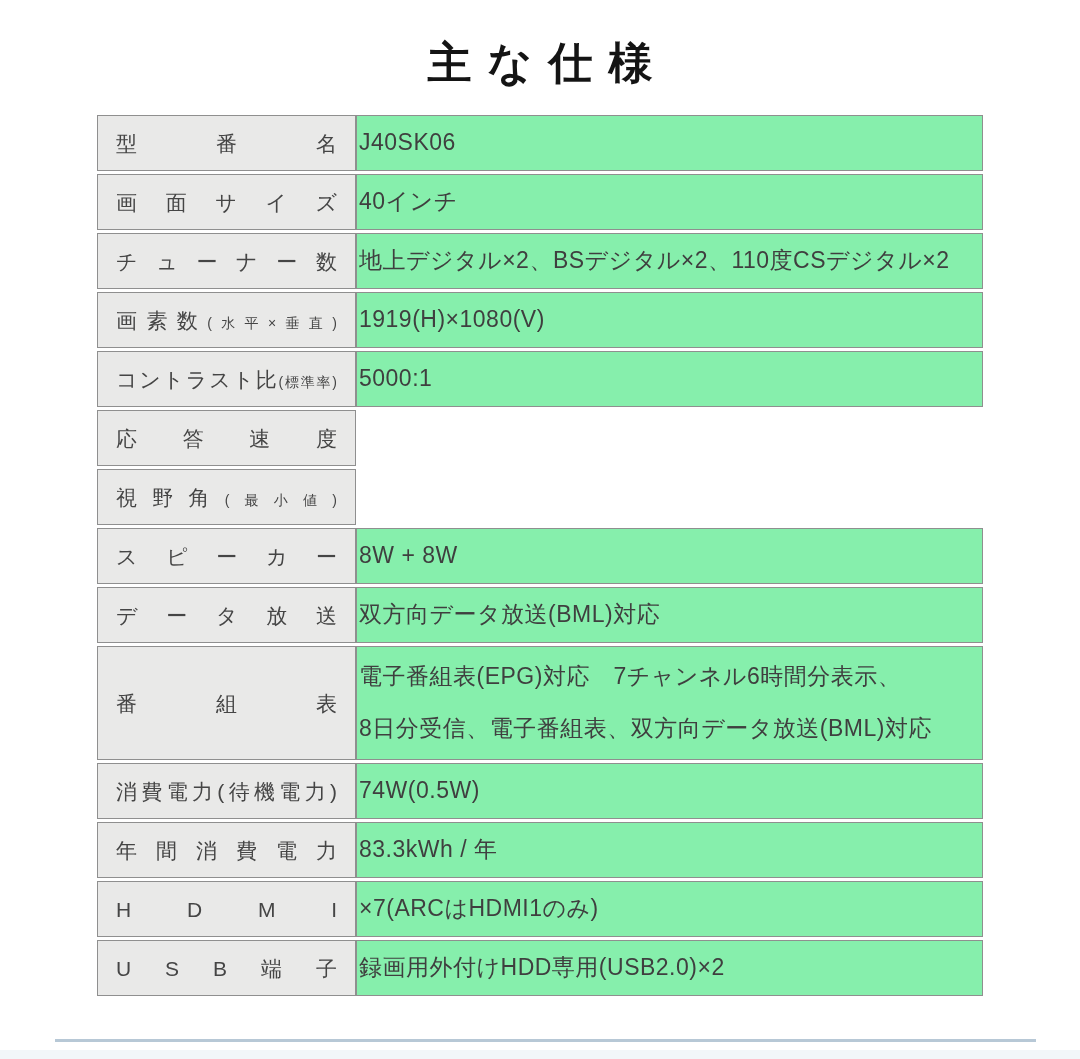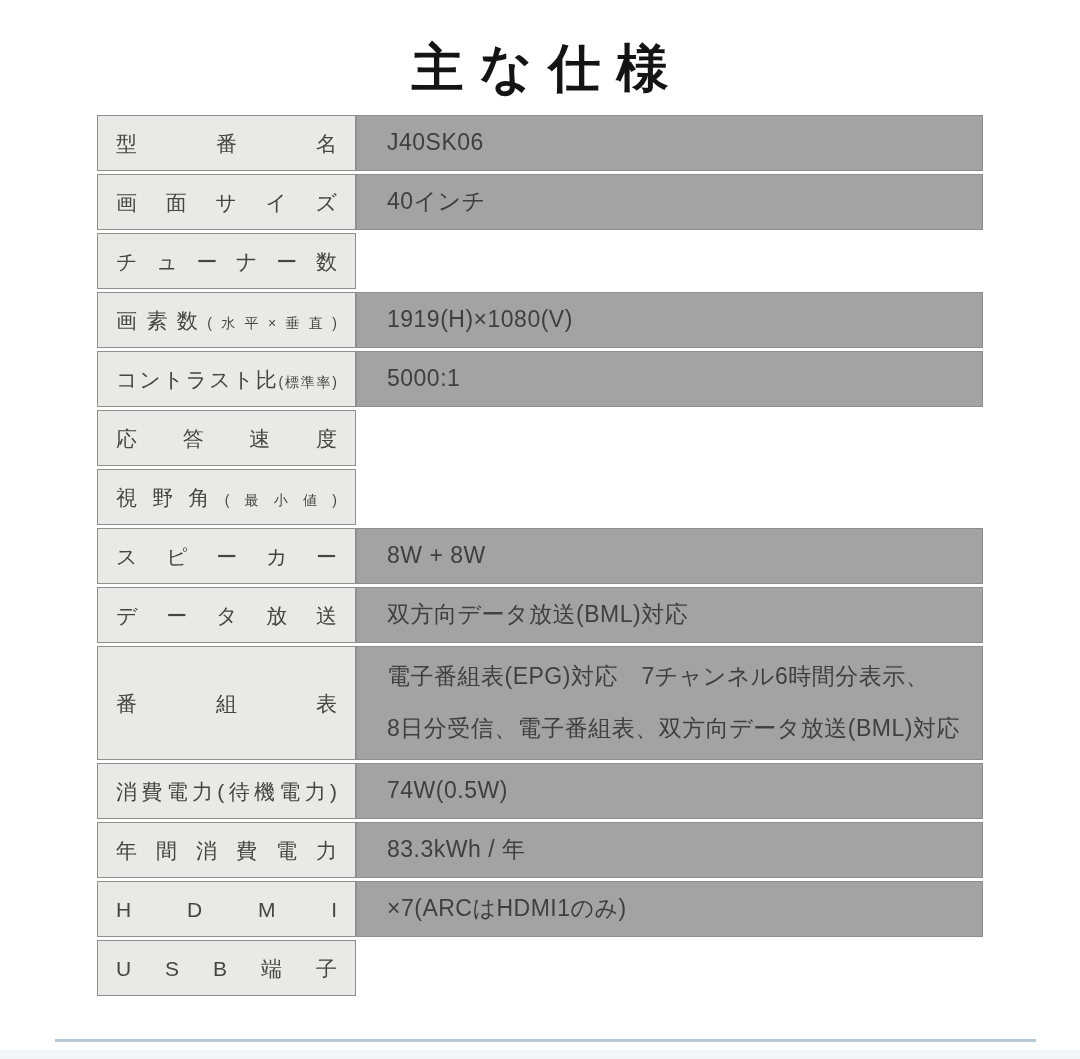--- a/index.html
+++ b/index.html
@@ -17,21 +17,21 @@
     font-family:"Liberation Sans","DejaVu Sans",sans-serif;
     position:relative;
     overflow:hidden;
   }
   .title{
     position:absolute;
     top:34px; left:0; width:100%;
     text-align:center;
     font-family:"Liberation Serif","DejaVu Serif",serif;
     font-weight:700;
-    font-size:52px;
+    font-size:44px;
     color:#141414;
     letter-spacing:16px;
     text-indent:16px;
   }
   .spec-table{
     position:absolute;
     left:97px; top:115px;
     width:886px;
     display:flex;
     flex-direction:column;
@@ -55,26 +55,26 @@
     align-items:baseline;
     color:var(--label-tc);
     font-size:21px;
     line-height:1;
     white-space:nowrap;
   }
   .label-inner .ch{display:inline-block;}
   .label-inner .ch.sm{font-size:14px;}
   .cell.value{
     flex:1;
-    background:#a3a3a3;
+    background:#86efac;
     border:1px solid var(--border-c);
     flex-direction:column;
     justify-content:center;
     gap:6px;
-    padding:0 16px 0 30px;
+    padding:0 16px 0 2px;
     color:var(--value-tc);
     font-size:23px;
     letter-spacing:0.5px;
   }
   .row.tall .cell.value{gap:24px;}
   .vline{white-space:pre-wrap; line-height:1.2;}
   .footer-divider{
     position:absolute;
     left:55px; top:1039px;
     width:981px; height:3px;
@@ -126,20 +126,23 @@
       <div class="cell label">
         <span class="label-inner">
             <span class="ch">チ</span>
             <span class="ch">ュ</span>
             <span class="ch">ー</span>
             <span class="ch">ナ</span>
             <span class="ch">ー</span>
             <span class="ch">数</span>
           </span>
       </div>
+      <div class="cell value">
+          <div class="vline">地上デジタル×2、BSデジタル×2、110度CSデジタル×2</div>
+        </div>
     </div>
 
     <div class="row">
       <div class="cell label">
         <span class="label-inner">
             <span class="ch">画</span>
             <span class="ch">素</span>
             <span class="ch">数</span>
             <span class="ch sm">(</span>
             <span class="ch sm">水</span>
@@ -300,18 +303,21 @@
     <div class="row">
       <div class="cell label">
         <span class="label-inner">
             <span class="ch">U</span>
             <span class="ch">S</span>
             <span class="ch">B</span>
             <span class="ch">端</span>
             <span class="ch">子</span>
           </span>
       </div>
+      <div class="cell value">
+          <div class="vline">録画用外付けHDD専用(USB2.0)×2</div>
+        </div>
     </div>
   </div>
 
   <div class="footer-divider"></div>
   <div class="footer-band"></div>
 </div>
 
 </body></html>

